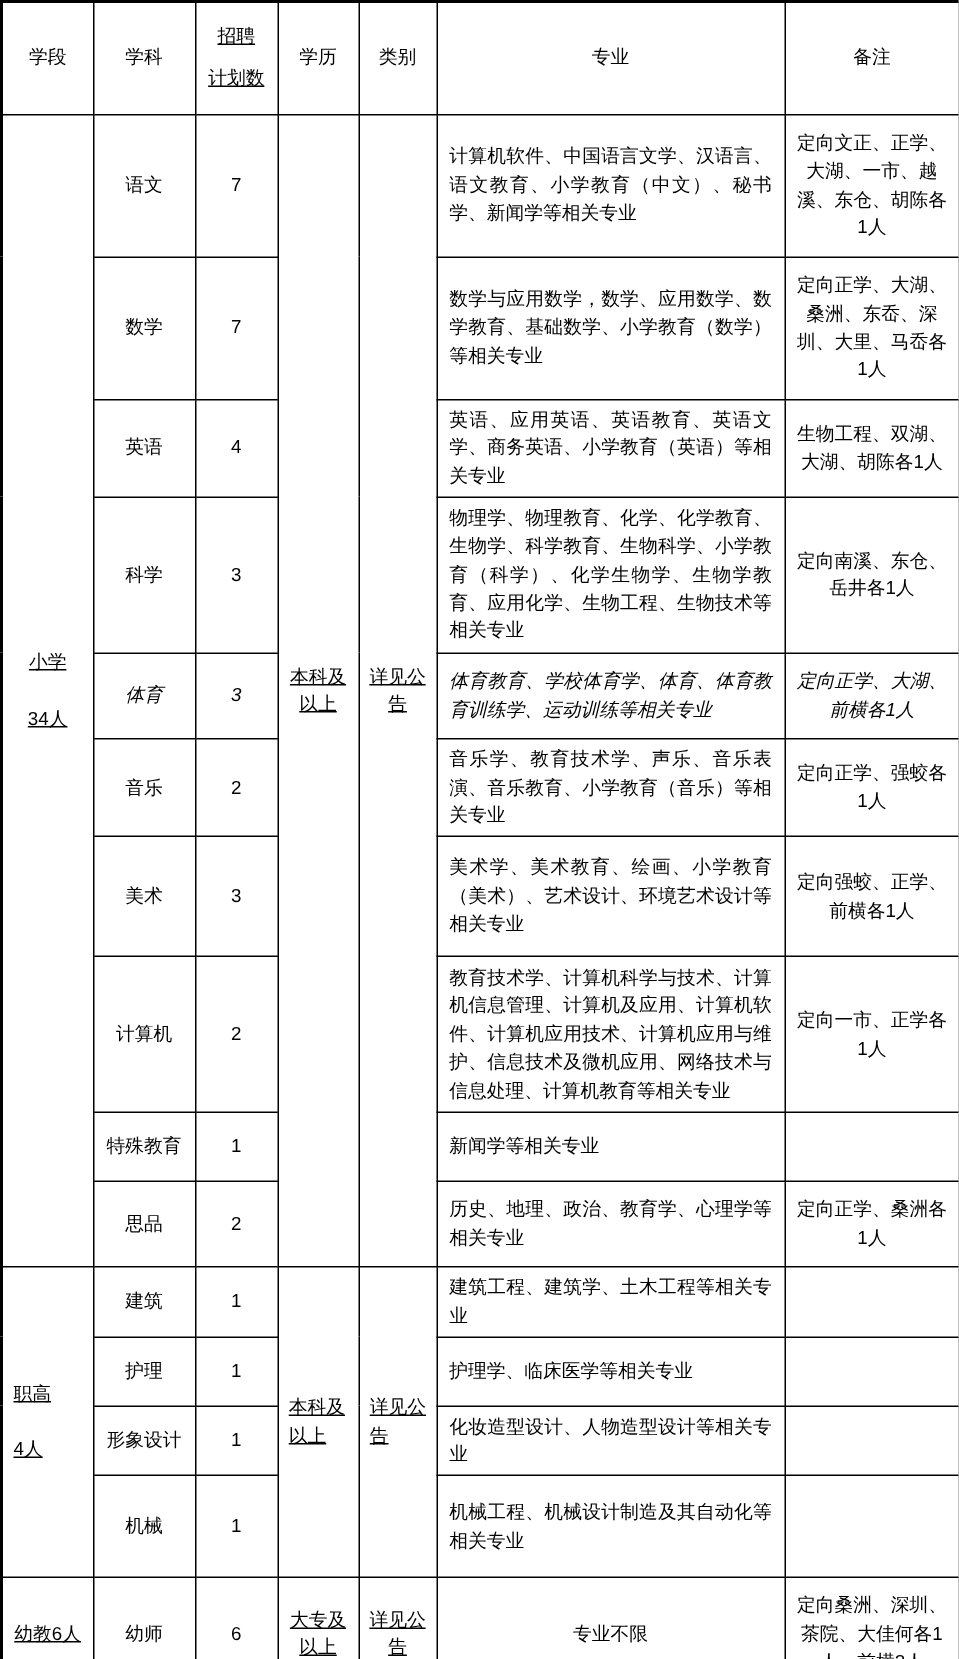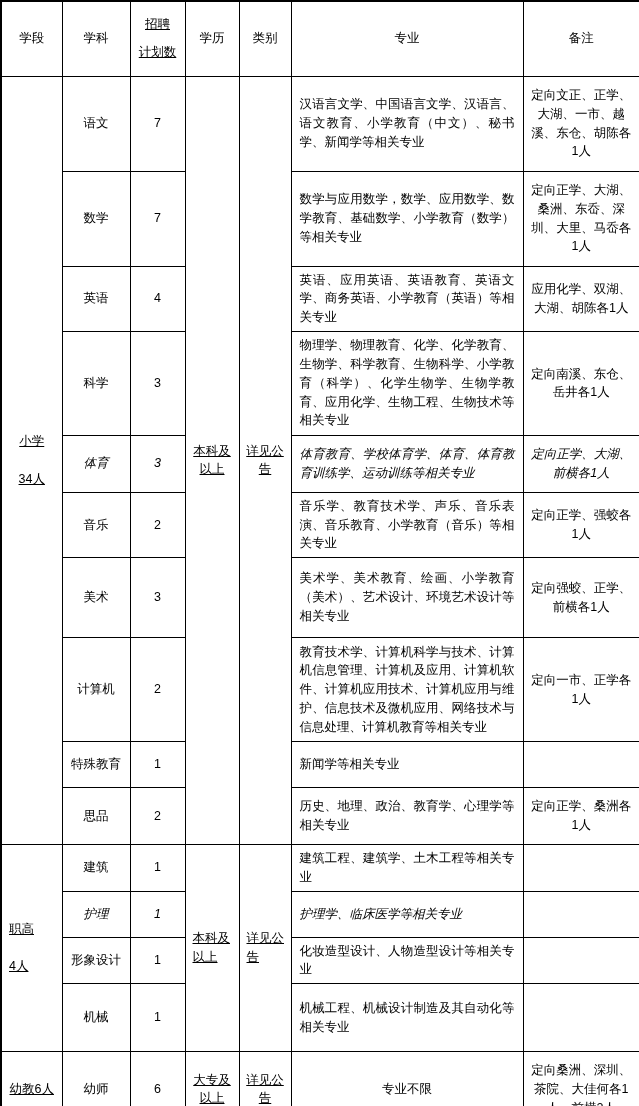--- a/index.html
+++ b/index.html
@@ -79,34 +79,34 @@
     <tr style="height:95px;">
       <td class="center pre" rowspan="10">小学
 
 34人</td>
       <td class="center">语文</td>
       <td class="center">7</td>
       <td class="center pre" rowspan="10">本科及
 以上</td>
       <td class="center pre" rowspan="10">详见公
 告</td>
-      <td class="major-cell">汉语言文学、中国语言文学、汉语言、语文教育、小学教育（中文）、秘书学、新闻学等相关专业</td>
+      <td class="major-cell">计算机软件、中国语言文学、汉语言、语文教育、小学教育（中文）、秘书学、新闻学等相关专业</td>
       <td class="remark-cell">定向文正、正学、大湖、一市、越溪、东仓、胡陈各1人</td>
     </tr>
     <tr style="height:95px;">
       <td class="center">数学</td>
       <td class="center">7</td>
       <td class="major-cell">数学与应用数学，数学、应用数学、数学教育、基础数学、小学教育（数学）等相关专业</td>
       <td class="remark-cell">定向正学、大湖、桑洲、东岙、深圳、大里、马岙各1人</td>
     </tr>
     <tr style="height:57px;">
       <td class="center">英语</td>
       <td class="center">4</td>
       <td class="major-cell">英语、应用英语、英语教育、英语文学、商务英语、小学教育（英语）等相关专业</td>
-      <td class="remark-cell">应用化学、双湖、大湖、胡陈各1人</td>
+      <td class="remark-cell">生物工程、双湖、大湖、胡陈各1人</td>
     </tr>
     <tr style="height:104px;">
       <td class="center">科学</td>
       <td class="center">3</td>
       <td class="major-cell">物理学、物理教育、化学、化学教育、生物学、科学教育、生物科学、小学教育（科学）、化学生物学、生物学教育、应用化学、生物工程、生物技术等相关专业</td>
       <td class="remark-cell">定向南溪、东仓、岳井各1人</td>
     </tr>
     <tr style="height:57px;font-style:italic;">
       <td class="center">体育</td>
       <td class="center">3</td>
@@ -150,21 +150,21 @@
 4人</td>
       <td class="center">建筑</td>
       <td class="center">1</td>
       <td class="ta-left pre" rowspan="4">本科及
 以上</td>
       <td class="ta-left pre" rowspan="4">详见公
 告</td>
       <td class="major-cell">建筑工程、建筑学、土木工程等相关专业</td>
       <td class="remark-cell"></td>
     </tr>
-    <tr style="height:46px;font-style:italic;">
+    <tr style="height:46px;">
       <td class="center">护理</td>
       <td class="center">1</td>
       <td class="major-cell">护理学、临床医学等相关专业</td>
       <td class="remark-cell"></td>
     </tr>
     <tr style="height:46px;margin-left:13px;">
       <td class="center">形象设计</td>
       <td class="center">1</td>
       <td class="major-cell">化妆造型设计、人物造型设计等相关专业</td>
       <td class="remark-cell"></td>

